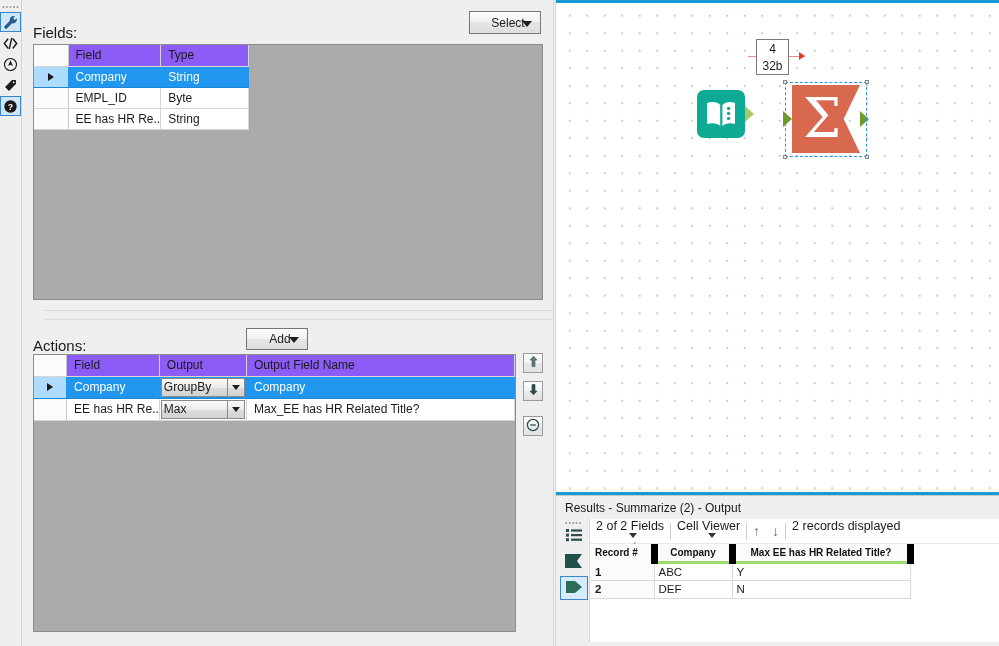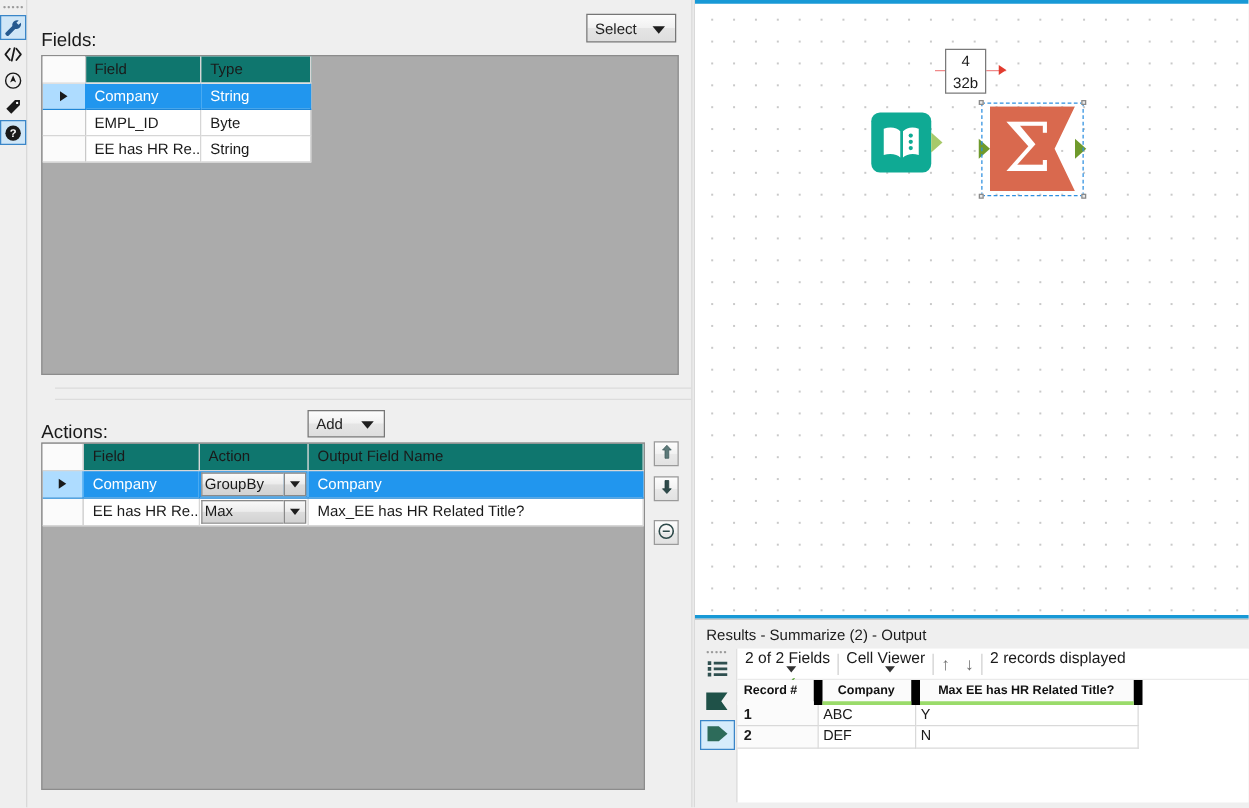--- a/index.html
+++ b/index.html
@@ -51,20 +51,21 @@
   #fields-label { left: 11px; top: 24px; }
   #actions-label { left: 11px; top: 337px; }
 
   .combo {
     position: absolute;
     background: linear-gradient(to bottom, #fcfcfc 0%, #f1f1f1 48%, #e5e5e5 50%, #dedede 100%);
     border: 1px solid #767676;
     display: flex; align-items: center;
     font-size: 12px; color: #222;
     padding-left: 6px;
+    justify-content: center;
   }
   .combo .caret {
     position: absolute; right: 8px; top: 50%;
     width: 0; height: 0; margin-top: -2px;
     border-left: 5px solid transparent;
     border-right: 5px solid transparent;
     border-top: 6px solid #1e1e1e;
   }
   #select-combo { left: 447px; top: 11px; width: 72px; height: 23px; }
   #add-combo    { left: 224px; top: 328px; width: 62px; height: 22px; }
@@ -74,21 +75,21 @@
     position: absolute;
     background: #ababab;
     border: 1px solid #8c8c8c;
     overflow: hidden;
   }
   #fields-grid  { left: 11px; top: 44px;  width: 510px; height: 256px; }
   #actions-grid { left: 11px; top: 354px; width: 483px; height: 278px; }
 
   .grid-table { border-collapse: collapse; table-layout: fixed; background: #fff; }
   .grid-table th {
-    background: #0f766e;
+    background: #8b5cf6;
     border-right: 1px solid #d6d6d6;
     border-bottom: 1px solid #d6d6d6;
     font-weight: normal;
     font-size: 12px;
     color: #1a1a1a;
     text-align: left;
     padding: 2px 0 2px 7px;
     height: 21px;
   }
   .grid-table td {
@@ -448,21 +449,21 @@
           <colgroup>
               <col style="width:34px">
               <col style="width:86px">
               <col style="width:88px">
               <col style="width:273px">
             </colgroup>
           <thead>
             <tr>
               <th class="rowsel"></th>
               <th>Field</th>
-              <th>Action</th>
+              <th>Output</th>
               <th>Output Field Name</th>
             </tr>
           </thead>
           <tbody>
             <tr class="selected">
               <td class="rowsel"><span class="rowmark"></span></td>
               <td>Company</td>
               <td class="actioncell">
                 <span class="cellcombo">
                   <span class="cc-text">GroupBy</span>

